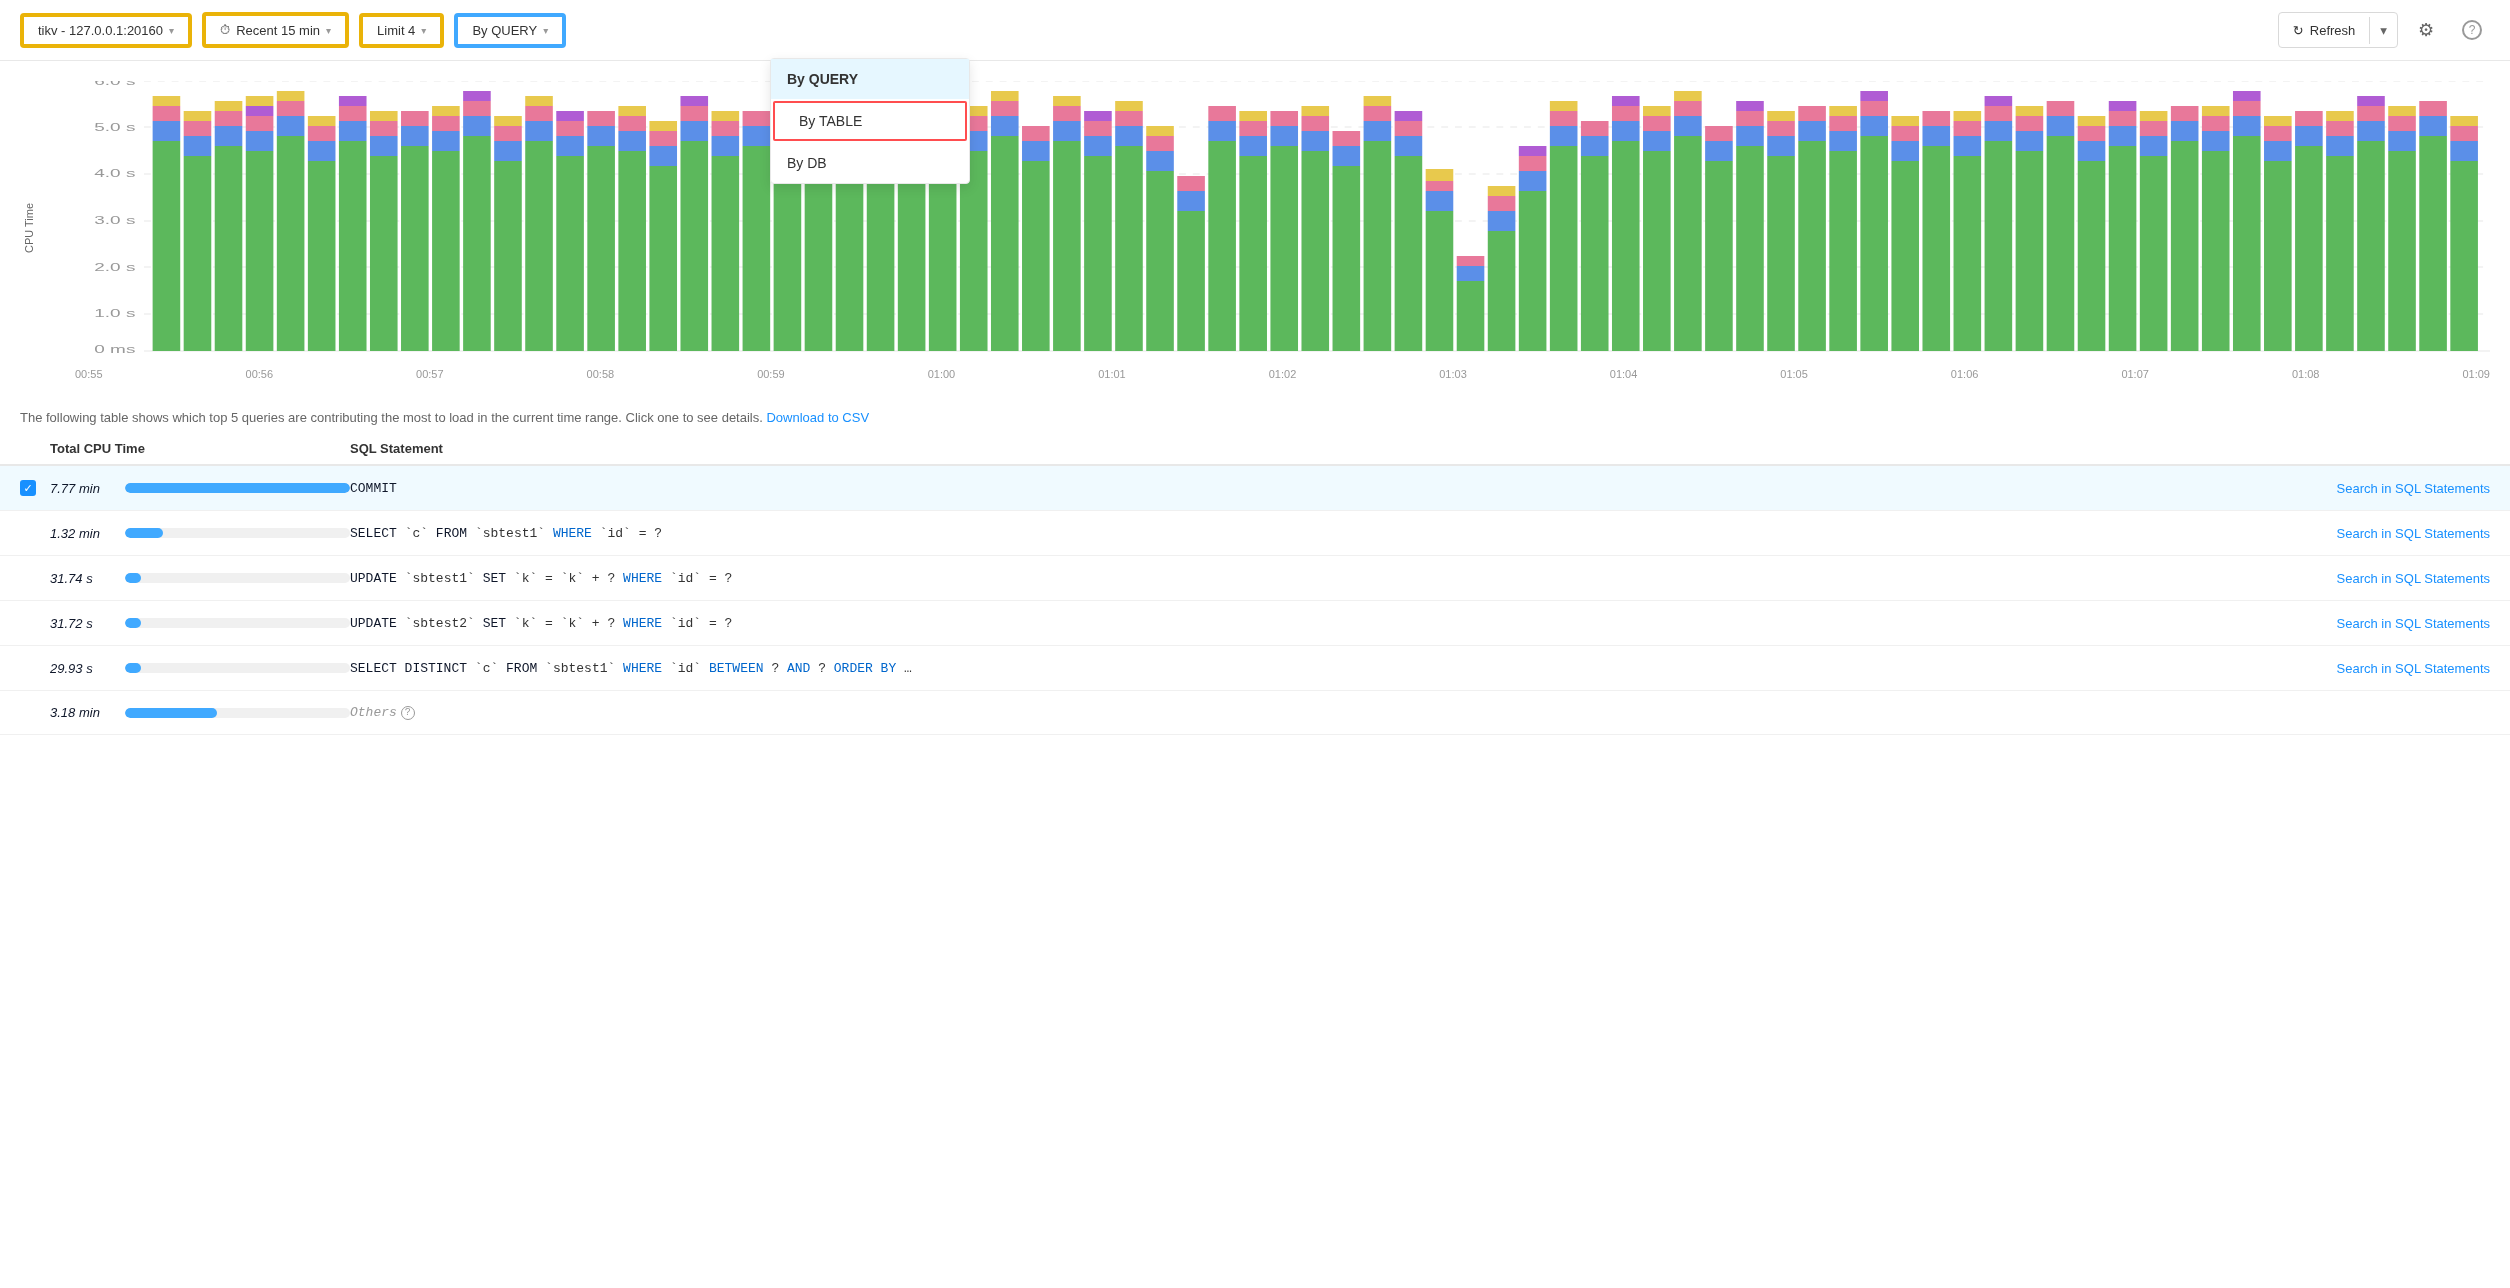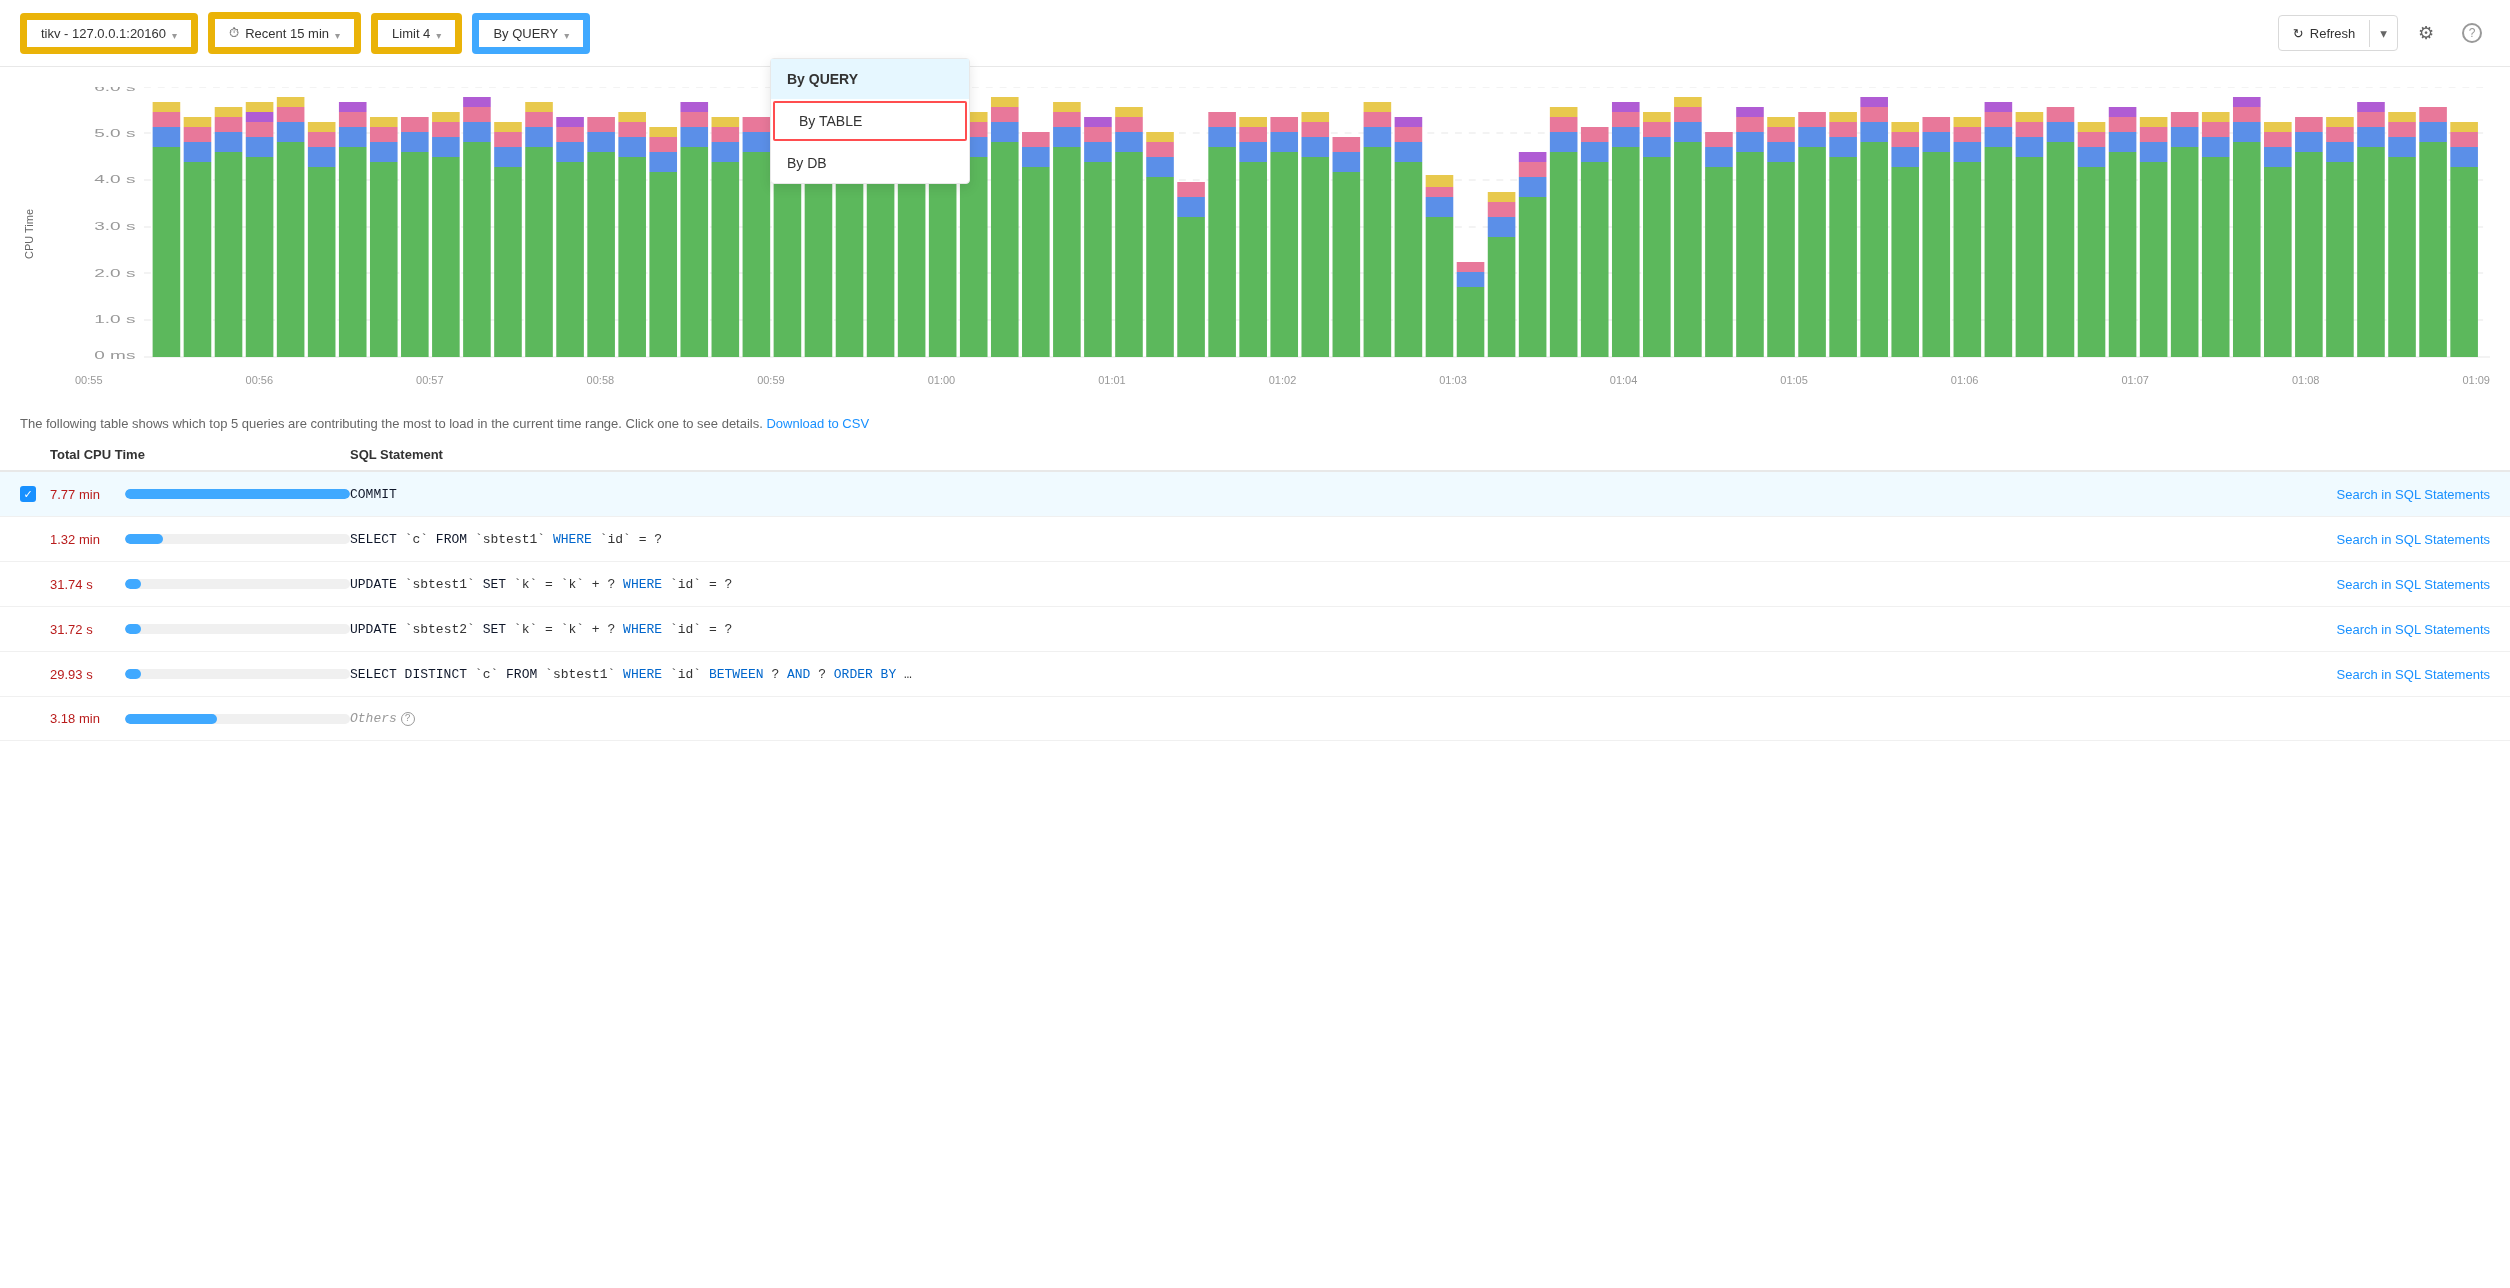--- a/index.html
+++ b/index.html
@@ -15,24 +15,24 @@
     }
 
     .toolbar-right {
       margin-left: auto;
       display: flex;
       gap: 10px;
     }
 
     .dropdown-btn {
       display: flex;
-      align-items: flex-end;
+      align-items: center;
       gap: 6px;
       padding: 6px 14px;
-      border: 7px solid #eab308;
+      border: 4px solid #eab308;
       border-radius: 4px;
       background: #fff;
       cursor: pointer;
       font-size: 13px;
       color: #333;
       white-space: nowrap;
     }
 
     .dropdown-btn.active {
       border-color: #40a9ff;
@@ -213,23 +213,24 @@
     }
 
     .row-action a {
       color: #1890ff;
       text-decoration: none;
       font-size: 13px;
     }
 
     .cpu-value {
       font-size: 13px;
-      color: #b91c1c;
+      color: #0f172a;
       width: 65px;
       flex-shrink: 0;
+      font-style: italic;
     }
 
     .bar-container {
       flex: 1;
       height: 10px;
       background: #f0f0f0;
       border-radius: 5px;
       overflow: hidden;
     }
 

